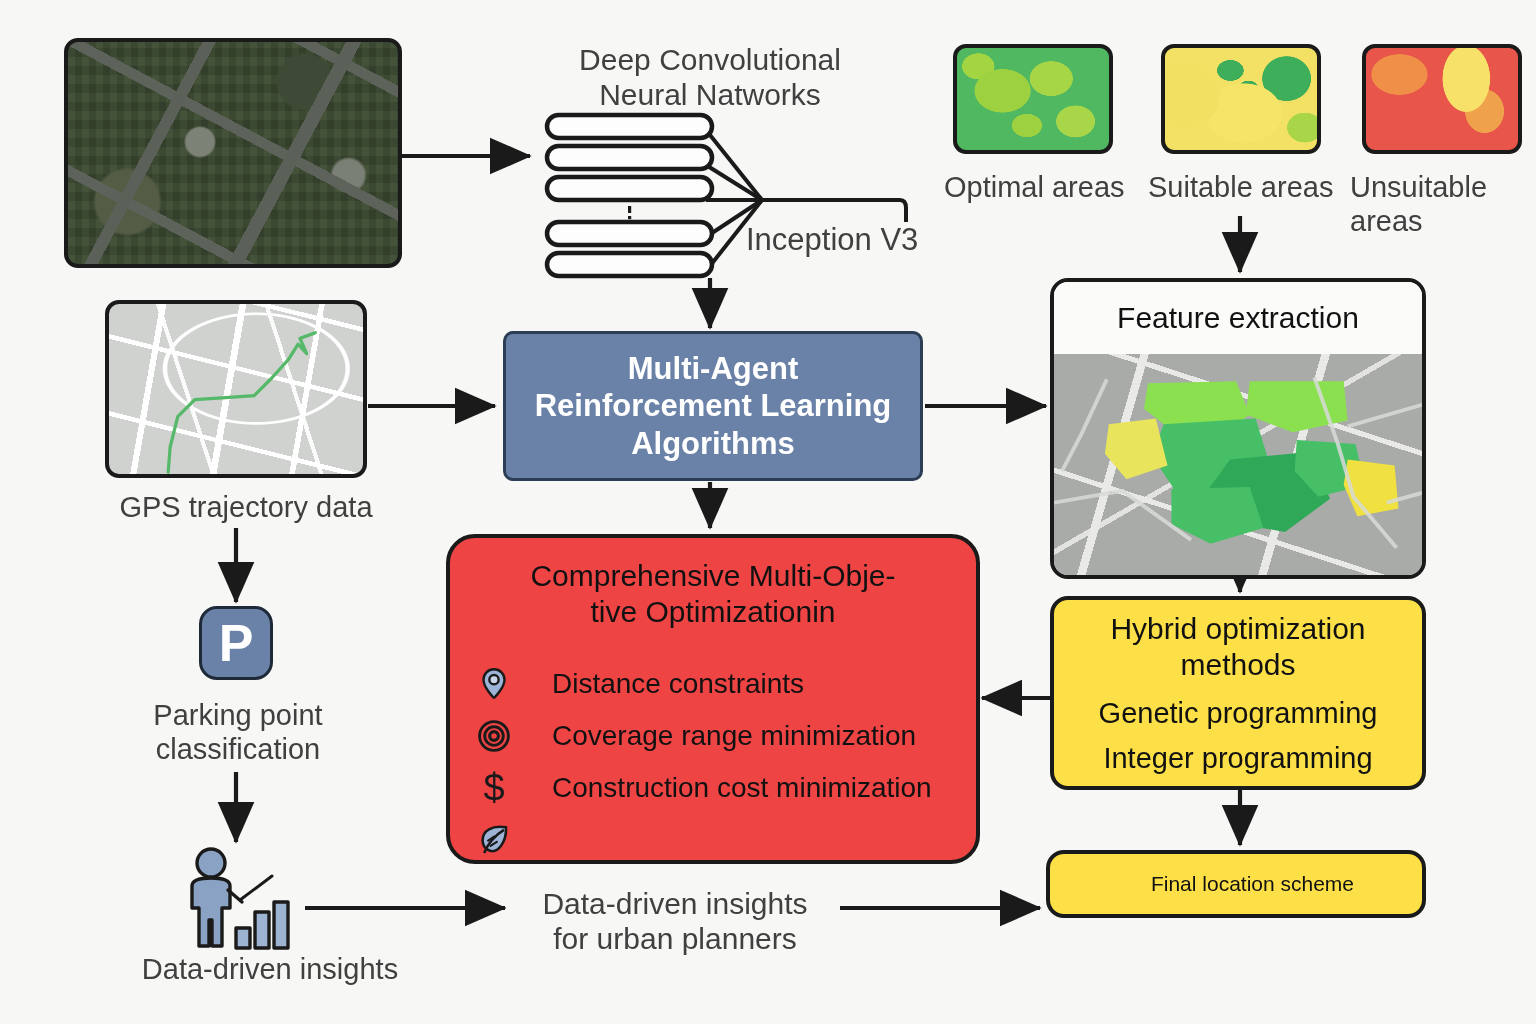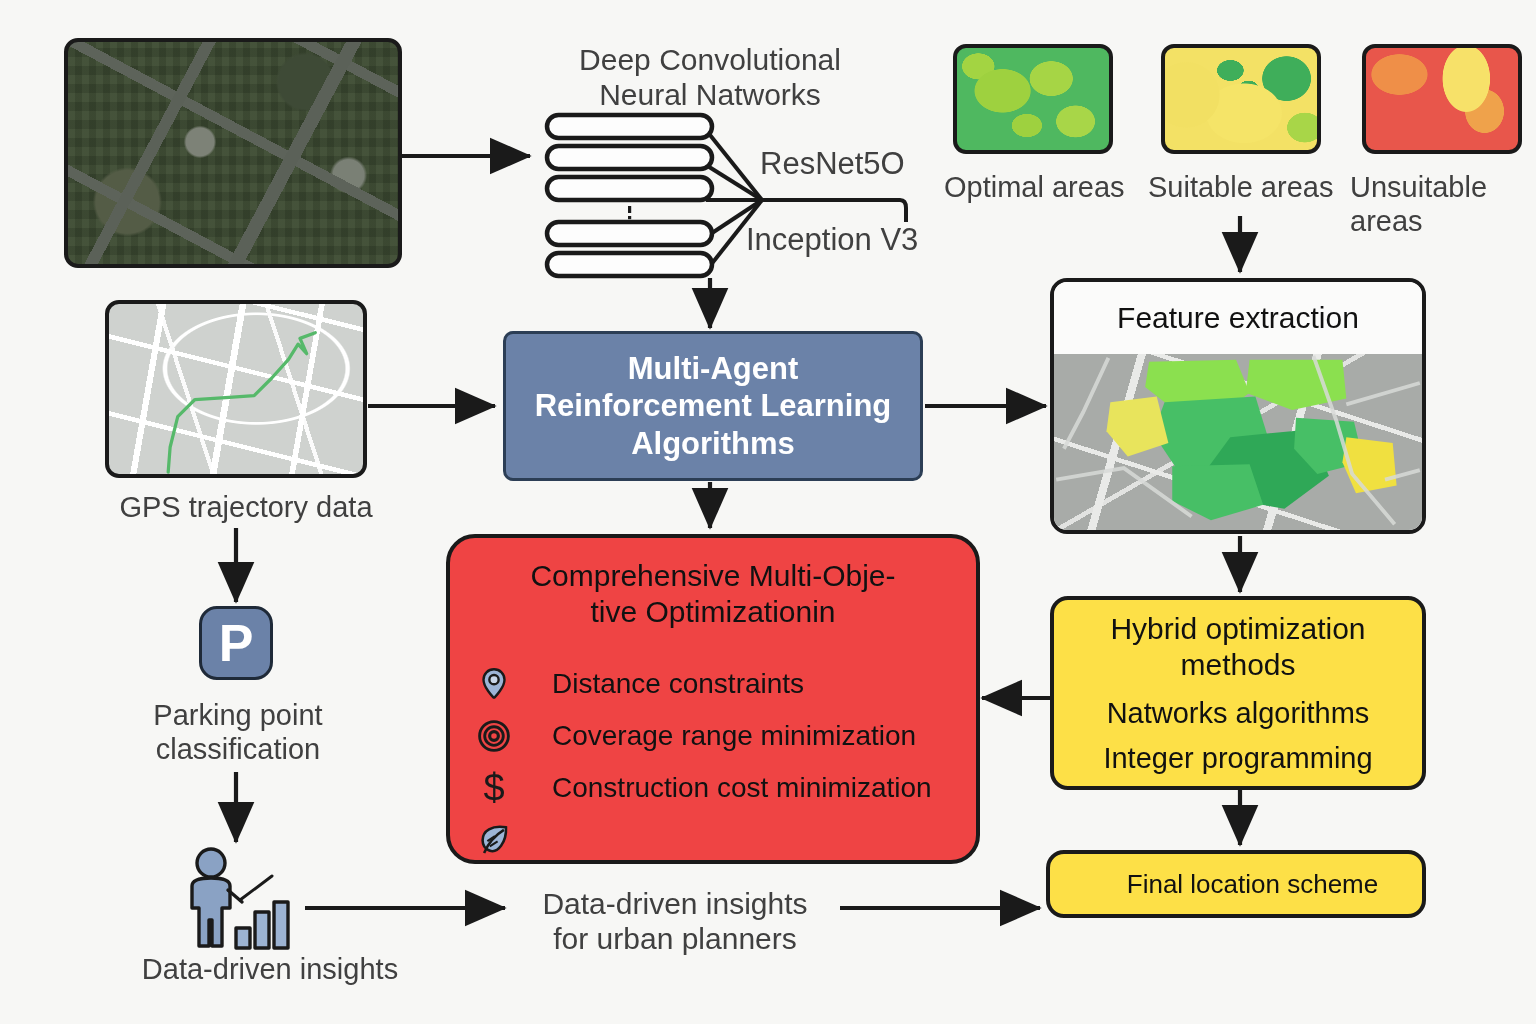--- a/index.html
+++ b/index.html
@@ -170,21 +170,20 @@
       <rect x="3" y="65" width="165" height="23" rx="11.5"></rect>
       <rect x="3" y="110" width="165" height="23" rx="11.5"></rect>
       <rect x="3" y="141" width="165" height="23" rx="11.5"></rect>
     </g>
     <g fill="#1a1a1a">
       <rect x="84" y="94" width="3.2" height="7"></rect>
       <rect x="84" y="104" width="3.2" height="3.2"></rect>
     </g>
   </svg>
 
-  <div class="txt" style="left:760px;top:146px;width:220px;font-size:31px;">ResNet5O</div>
   <div class="txt" style="left:746px;top:222px;width:240px;font-size:31px;">Inception V3</div>
 
   <div class="thumb t-opt" style="left:953px;top:44px;"></div>
   <div class="thumb t-sui" style="left:1161px;top:44px;"></div>
   <div class="thumb t-uns" style="left:1362px;top:44px;"></div>
 
   <div class="txt" style="left:944px;top:170px;width:200px;">Optimal areas</div>
   <div class="txt" style="left:1148px;top:170px;width:200px;">Suitable areas</div>
   <div class="txt" style="left:1350px;top:170px;width:170px;">Unsuitable
 areas</div>
@@ -195,21 +194,21 @@
     </svg>
   </div>
   <div class="txt" style="left:96px;top:490px;width:300px;text-align:center;">GPS trajectory data</div>
 
   <div id="marl" style="left:503px;top:331px;width:420px;height:150px;">
     <span style="white-space:pre-line;">Multi-Agent
 Reinforcement Learning
 Algorithms</span>
   </div>
 
-  <div id="featbox" style="left:1050px;top:278px;width:376px;height:256px;border-radius:17px;">
+  <div id="featbox" style="left:1050px;top:278px;width:376px;height:301px;">
     <div id="feathdr">Feature extraction</div>
     <div id="featmap">
       <svg viewBox="0 0 376 182" style="position:absolute;left:0;top:0;width:100%;height:100%;">
         <polygon points="96,8 186,6 200,40 168,64 120,56 92,34" fill="#8be04f"></polygon>
         <polygon points="200,6 296,6 300,46 244,58 196,40" fill="#8be04f"></polygon>
         <polygon points="112,50 206,44 222,96 178,124 124,118 100,82" fill="#47bf66"></polygon>
         <polygon points="180,86 262,78 282,126 236,160 180,150 158,116" fill="#2fa857"></polygon>
         <polygon points="248,66 308,70 318,112 270,124 246,98" fill="#47bf66"></polygon>
         <polygon points="56,50 104,44 116,92 74,106 52,80" fill="#e8e45c"></polygon>
         <polygon points="300,86 348,92 352,136 310,144 296,112" fill="#f0e040"></polygon>
@@ -264,26 +263,26 @@
           <path d="M18.6 5.2C13 8.6 8.6 13.2 5.4 20.6" fill="none" stroke="#1a1a1a" stroke-width="1.7"></path>
           <path d="M12.6 9.4L7.6 12.8M14.4 12.9L9.2 16.2" fill="none" stroke="#1a1a1a" stroke-width="1.4"></path>
         </svg>
       </span>
     </div>
   </div>
 
   <div class="rbox" style="left:1050px;top:596px;width:376px;height:194px;">
     <div style="font-size:30px;line-height:1.2;white-space:pre-line;">Hybrid optimization
 methods</div>
-    <div style="font-size:29px;margin-top:14px;">Natworks algorithms</div>
+    <div style="font-size:29px;margin-top:14px;">Genetic programming</div>
     <div style="font-size:29px;margin-top:12px;">Integer programming</div>
   </div>
 
   <div class="rbox" style="left:1046px;top:850px;width:380px;height:68px;">
-    <div style="font-size:26px;margin-left:33px;">Final location scheme</div>
+    <div style="font-size:21px;margin-left:33px;">Final location scheme</div>
   </div>
 
   <div id="parkicon" style="left:199px;top:606px;">
     <span>P</span>
   </div>
   <div class="txt" style="left:116px;top:698px;width:244px;text-align:center;">Parking point
 classification</div>
 
   <svg class="abs" style="left:176px;top:846px;width:126px;height:106px;" viewBox="0 0 126 106">
     <g stroke="#1a1a1a" stroke-width="3.4" stroke-linejoin="round">

